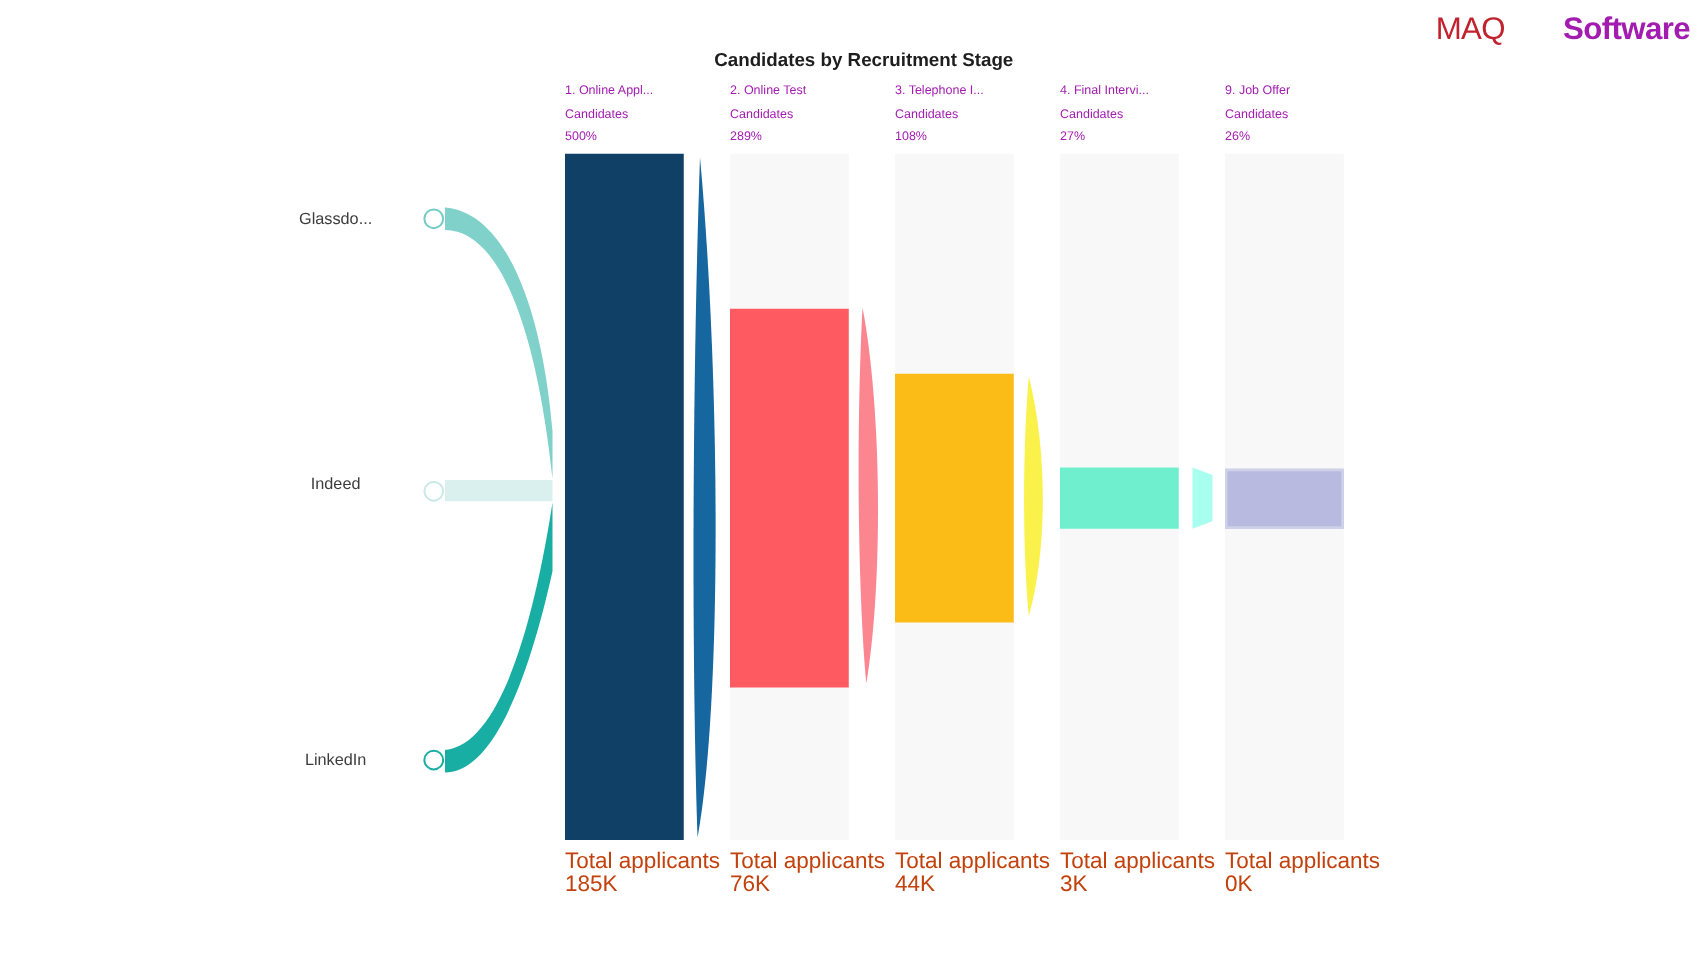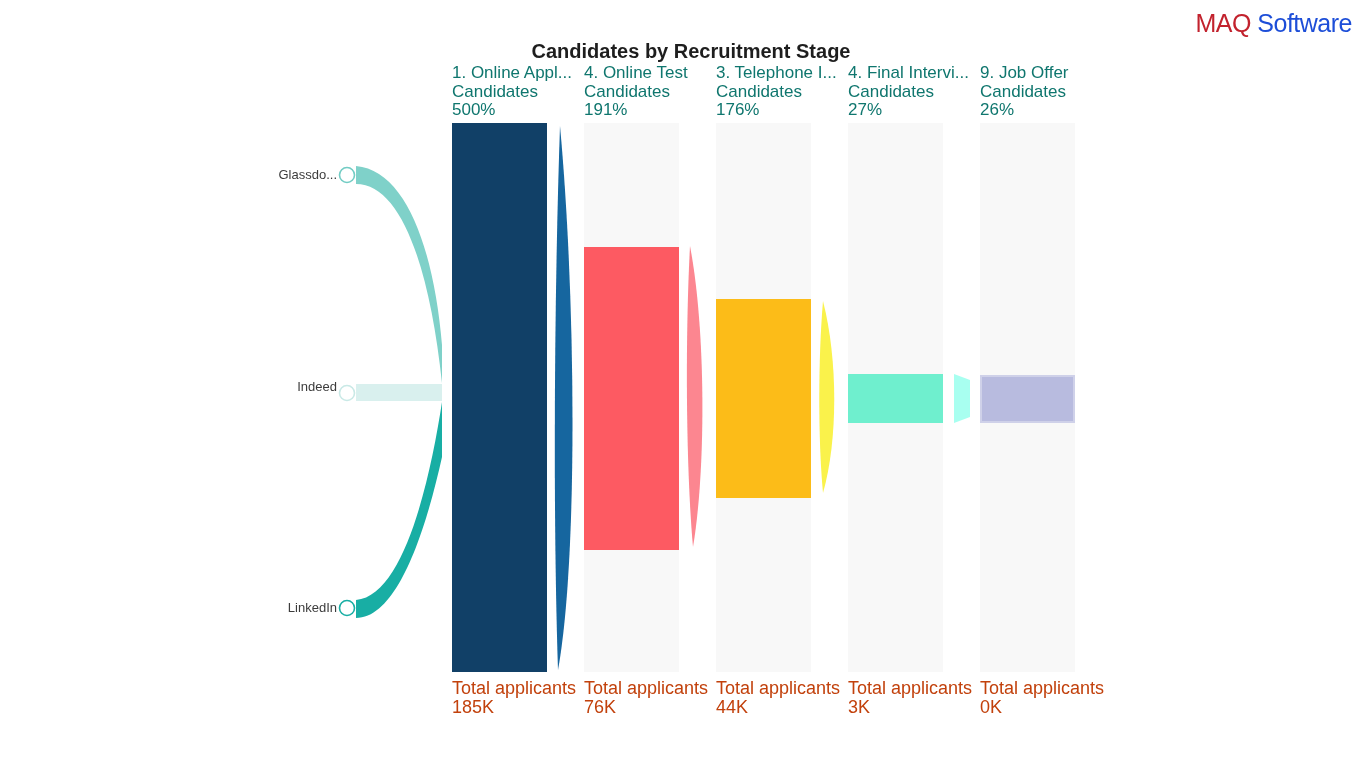--- a/index.html
+++ b/index.html
@@ -2,38 +2,38 @@
 <html><head>
 <meta charset="utf-8">
 <style>
   html,body{margin:0;padding:0;background:#fff;}
   .canvas{
     position:relative;width:1366px;height:768px;background:#ffffff;
     font-family:"Liberation Sans",sans-serif;overflow:hidden;
   }
   .chart-title{
     position:absolute;top:40px;left:691px;transform:translateX(-50%);
-    font-size:20px;font-weight:bold;color:#1e1e1e;white-space:nowrap;text-align:center;
+    font-size:15px;font-weight:bold;color:#1e1e1e;white-space:nowrap;text-align:center;
   }
   .logo{
     position:absolute;top:9px;right:14px;font-size:25px;white-space:nowrap;
     letter-spacing:-0.5px;
   }
   .logo .brand{color:#c2222d;font-weight:normal;}
-  .logo .suffix{color:#1d4ed8;font-weight:normal;}
+  .logo .suffix{color:#a21caf;font-weight:bold;margin-left:40px;}
   .flow-svg{position:absolute;left:0;top:0;}
   .src-label{
-    position:absolute;left:200px;width:137px;text-align:right;
+    position:absolute;left:200px;width:137px;text-align:center;
     font-size:13px;color:#3c3c3c;white-space:nowrap;
   }
   .col{position:absolute;top:0;width:95px;height:768px;}
   .c1{left:452px}.c2{left:584px}.c3{left:716px}.c4{left:848px}.c5{left:980px}
   .hdr{
     position:absolute;top:64px;left:0;width:160px;
-    font-size:17px;line-height:18.5px;color:#0f766e;white-space:nowrap;
+    font-size:10px;line-height:18.5px;color:#a21caf;white-space:nowrap;
   }
   .ftr{
     position:absolute;top:679px;left:0;width:160px;
     font-size:18px;line-height:18.5px;color:#c2410c;white-space:nowrap;
   }
   .track{
     position:absolute;left:0;top:123px;width:95px;height:549px;background:#f8f8f8;
   }
   .bar{position:absolute;left:0;width:95px;box-sizing:border-box;}
   .b1{top:123px;height:549px;}
@@ -83,37 +83,37 @@
     <div class="track"></div>
     <div class="bar b1" style="background: rgb(17, 64, 103);"></div>
     <div class="ftr">
       <div>Total applicants</div>
       <div>185K</div>
     </div>
   </div>
 
   <div class="col c2">
     <div class="hdr">
-      <div>4. Online Test</div>
+      <div>2. Online Test</div>
       <div>Candidates</div>
-      <div>191%</div>
+      <div>289%</div>
     </div>
     <div class="track"></div>
     <div class="bar b2" style="background: rgb(253, 90, 98);"></div>
     <div class="ftr">
       <div>Total applicants</div>
       <div>76K</div>
     </div>
   </div>
 
   <div class="col c3">
     <div class="hdr">
       <div>3. Telephone I...</div>
       <div>Candidates</div>
-      <div>176%</div>
+      <div>108%</div>
     </div>
     <div class="track"></div>
     <div class="bar b3" style="background: rgb(252, 188, 24);"></div>
     <div class="ftr">
       <div>Total applicants</div>
       <div>44K</div>
     </div>
   </div>
 
   <div class="col c4">

